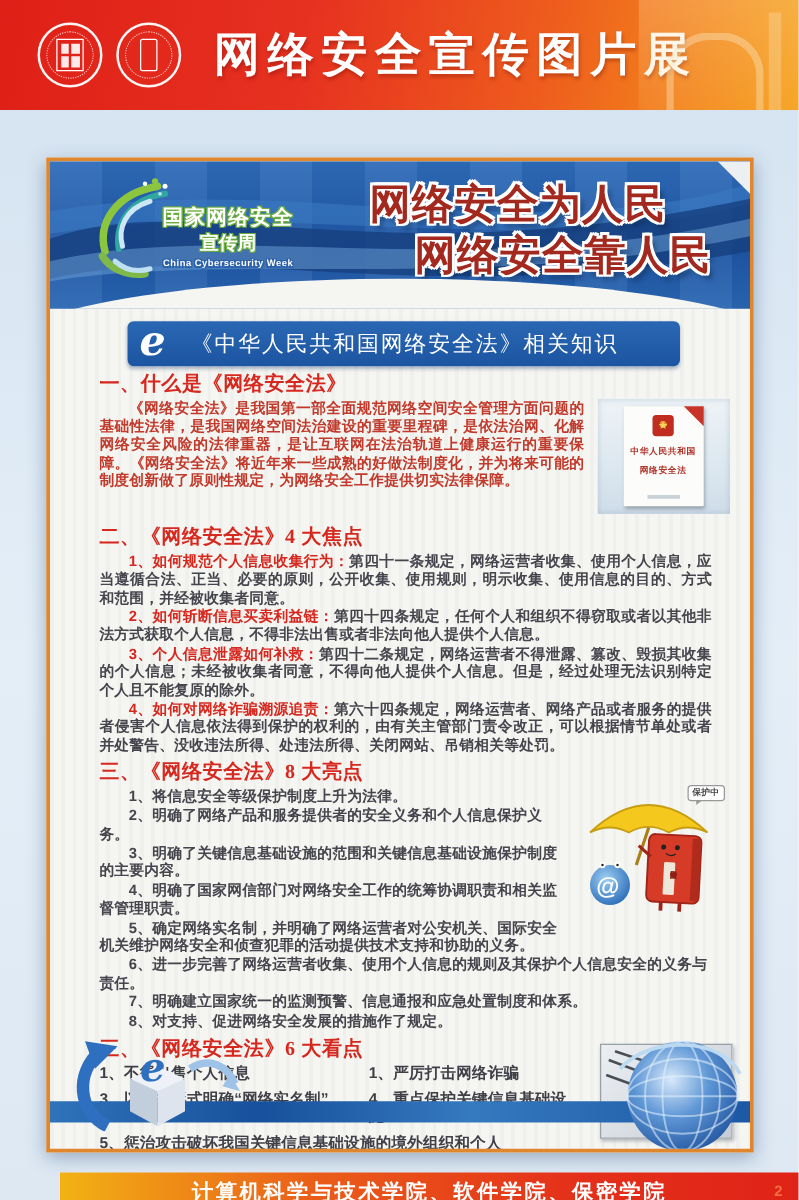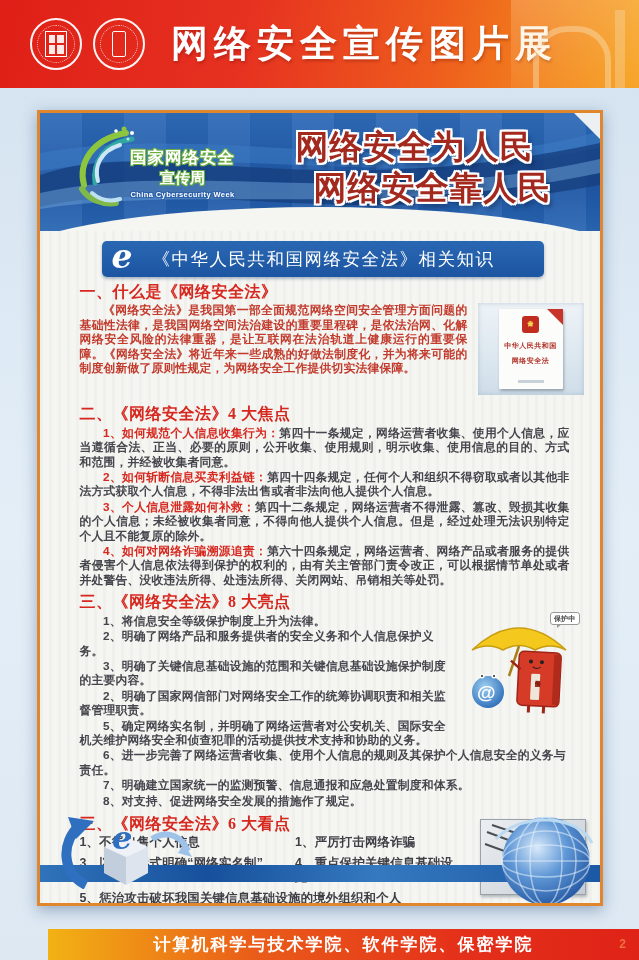--- a/index.html
+++ b/index.html
@@ -25,21 +25,21 @@
     text-shadow:1px 2px 3px rgba(110,15,5,.35); white-space:nowrap; }
   .banner-photo { position:absolute; right:0; top:0; width:128px; height:88px;
     background:linear-gradient(180deg,rgba(255,224,170,.28),rgba(255,190,110,.14)); }
   .banner-photo::before { content:""; position:absolute; left:22px; top:26px; width:66px; height:62px;
     border:6px solid rgba(250,232,195,.4); border-bottom:none; border-radius:34px 34px 0 0; }
   .banner-photo::after { content:""; position:absolute; right:14px; top:10px; width:10px; height:78px;
     background:rgba(250,232,195,.3); }
 
   
   .stage { flex:1 1 auto; padding-top:22px; }
-  .poster { width:566px; height:796px; margin:0 auto; position:relative; overflow:hidden;
+  .poster { width:566px; height:796px; margin:16px auto; position:relative; overflow:hidden;
     border:3px solid #e0862c; box-shadow:0 4px 14px rgba(60,90,130,.45);
     background:repeating-linear-gradient(90deg,rgba(150,160,168,.06) 0 3px,transparent 3px 9px),#f5f5f1; }
 
   .poster-header { height:118px; position:relative; overflow:hidden;
     background:repeating-linear-gradient(90deg,rgba(255,255,255,.05) 0 42px,rgba(0,20,60,.05) 42px 84px),
                linear-gradient(180deg,#2f6cb8 0%,#1e55a4 60%,#2a67b2 100%); }
   .waves-svg { position:absolute; inset:0; width:100%; height:100%; }
   .header-curve { position:absolute; bottom:-36px; left:-8%; width:116%; height:60px; background:#f5f5f1;
     border-radius:50% 50% 0 0 / 100% 100% 0 0; }
   .corner-fold { position:absolute; top:0; right:0; width:0; height:0;
@@ -48,21 +48,21 @@
   .week-logo { position:absolute; left:44px; top:12px; width:160px; height:94px; }
   .week-swirl { position:absolute; left:-16px; top:-2px; }
   .week-text { position:absolute; left:40px; top:22px; width:118px; text-align:center; color:#fff; font-weight:bold; }
   .week-line1 { font-size:16.5px; letter-spacing:1px;
     text-shadow:-1px -1px 0 #6aae3d,1px -1px 0 #6aae3d,-1px 1px 0 #6aae3d,1px 1px 0 #6aae3d; }
   .week-line2 { font-size:15px;
     text-shadow:-1px -1px 0 #6aae3d,1px -1px 0 #6aae3d,-1px 1px 0 #6aae3d,1px 1px 0 #6aae3d; }
   .week-sub { font-size:7.5px; margin-top:2px; letter-spacing:.4px;
     text-shadow:-1px -1px 0 #2a5faa,1px -1px 0 #2a5faa,-1px 1px 0 #2a5faa,1px 1px 0 #2a5faa; }
 
-  .slogan { position:absolute; right:30px; top:13px; text-align:center; }
+  .slogan { position:absolute; right:30px; top:13px; text-align:right; }
   .slogan-line { font-size:33px; font-weight:900; color:#a3291f; letter-spacing:1px; line-height:41px; white-space:nowrap;
     text-shadow:-2px -2px 0 #fff,2px -2px 0 #fff,-2px 2px 0 #fff,2px 2px 0 #fff,
                 0 -2px 0 #fff,0 2px 0 #fff,-2px 0 0 #fff,2px 0 0 #fff,4px 5px 4px rgba(10,30,60,.45); }
   .slogan-line1 { margin-right:36px; }
 
   .topic-bar { width:442px; height:36px; margin:10px 0 8px 62px; position:relative; z-index:2;
     background:linear-gradient(180deg,#2a67b2,#1c55a2); border-radius:5px;
     display:flex; align-items:center; color:#fff; box-shadow:0 2px 3px rgba(30,60,110,.35); }
   .e-icon { font-family:"DejaVu Serif","Liberation Serif",serif; font-size:33px; font-weight:bold;
     font-style:italic; line-height:28px; margin:0 0 5px 10px; }
@@ -239,21 +239,21 @@
                 <text x="78.5" y="62" font-size="5.5" fill="#8a2014" writing-mode="tb">网络安全法</text>
                 <line x1="60" y1="56" x2="50" y2="48" stroke="#9e2417" stroke-width="2.5"></line>
                 <line x1="70" y1="92" x2="70" y2="99" stroke="#9e2417" stroke-width="3"></line>
                 <line x1="85" y1="92" x2="85" y2="99" stroke="#9e2417" stroke-width="3"></line>
               </g>
             </svg>
           </div>
           <p class="plain-item">1、将信息安全等级保护制度上升为法律。</p>
           <p class="plain-item">2、明确了网络产品和服务提供者的安全义务和个人信息保护义务。</p>
           <p class="plain-item">3、明确了关键信息基础设施的范围和关键信息基础设施保护制度的主要内容。</p>
-          <p class="plain-item">2、明确了国家网信部门对网络安全工作的统筹协调职责和相关监督管理职责。</p>
+          <p class="plain-item">4、明确了国家网信部门对网络安全工作的统筹协调职责和相关监督管理职责。</p>
           <p class="plain-item">5、确定网络实名制，并明确了网络运营者对公安机关、国际安全机关维护网络安全和侦查犯罪的活动提供技术支持和协助的义务。</p>
           <p class="plain-item">6、进一步完善了网络运营者收集、使用个人信息的规则及其保护个人信息安全的义务与责任。</p>
           <p class="plain-item">7、明确建立国家统一的监测预警、信息通报和应急处置制度和体系。</p>
           <p class="plain-item">8、对支持、促进网络安全发展的措施作了规定。</p>
         </section>
 
         <section class="sec sec-points">
           <h2 class="sec-heading">三、《网络安全法》6 大看点</h2>
           <div class="points-grid">
             <span>1、不得出售个人信息</span>

